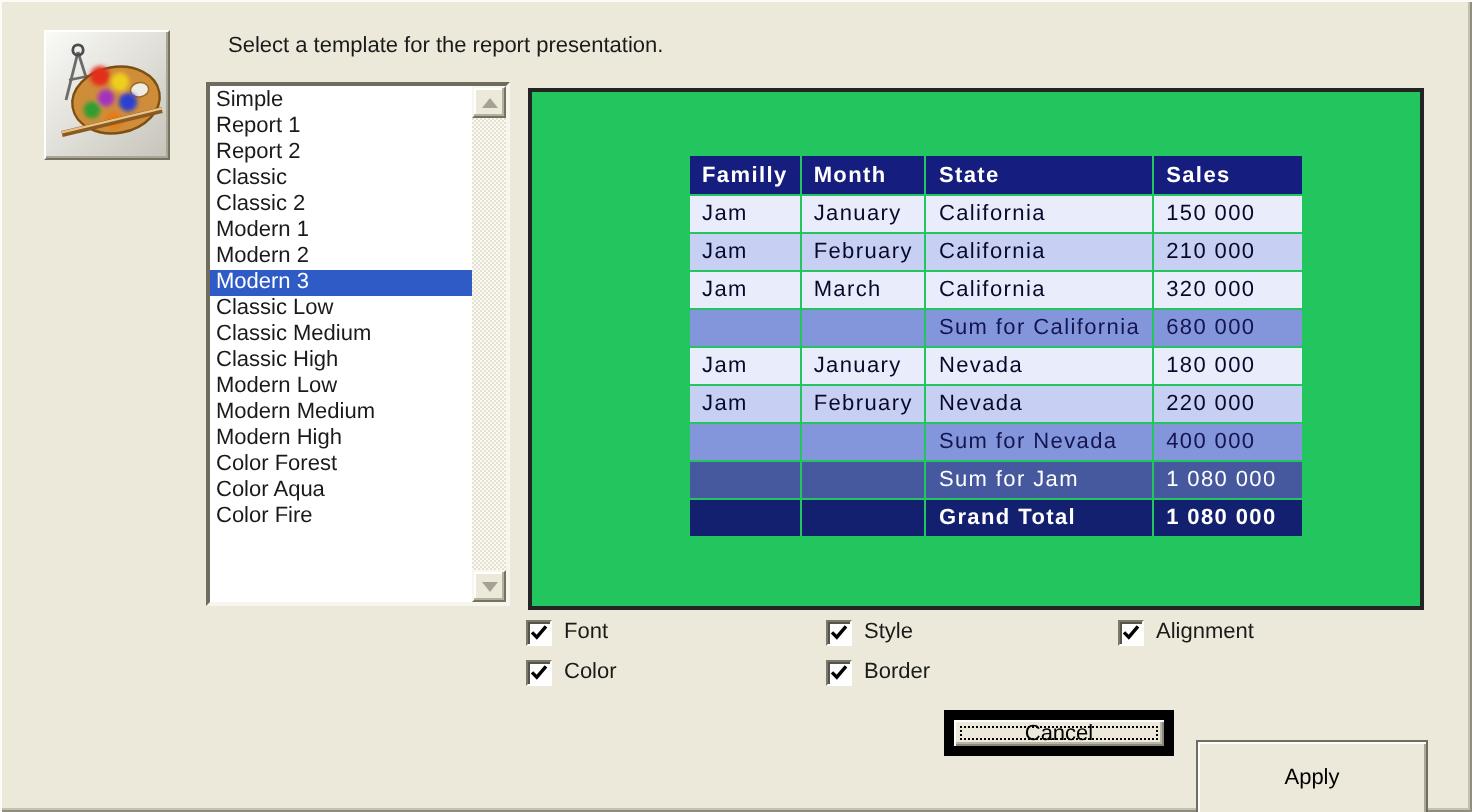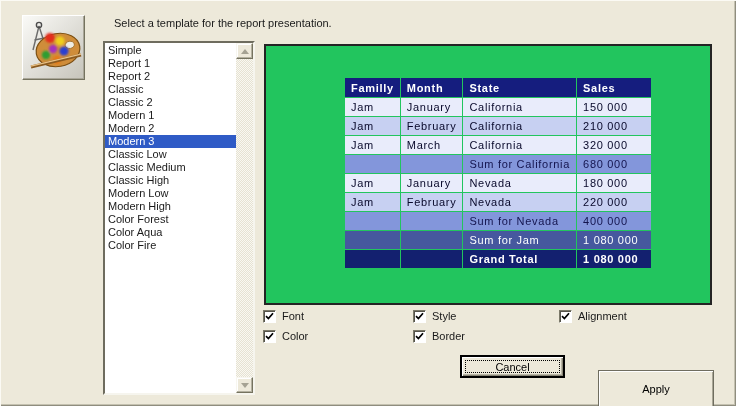--- a/index.html
+++ b/index.html
@@ -21,21 +21,21 @@
     border-color:#ffffff #75735f #75735f #ffffff;
     box-shadow: inset -1px -1px 0 #a9a698;
     display:flex; align-items:center; justify-content:center;
   }
 
   
   .instruction{ position:absolute; left:114px; top:17px; }
 
   
   .listbox{
-    position:absolute; left:103px; top:41px; width:152px; height:354px;
+    position:absolute; left:103px; top:41px; width:152px; height:262px;
     background:#ffffff;
     border:2px solid;
     border-color:#6e6c5e #f6f5ee #f6f5ee #6e6c5e;
   }
   .lb-items{ position:absolute; left:0; top:1px; right:17px; bottom:0; overflow:hidden; }
   .li{ height:13px; line-height:13px; padding-left:3px; white-space:nowrap; cursor:default; }
   .li.sel{ background:var(--sel); color:#fff; }
 
   
   .scrollbar{ position:absolute; top:0; right:0; width:17px; height:100%;
@@ -82,22 +82,22 @@
   
   .btn{ position:absolute; background:var(--dlg-bg); font-size:11px; color:#000;
     display:flex; align-items:center; justify-content:center; cursor:default; }
   .btn-apply{
     left:598px; top:356px; width:116px; height:38px;
     border:1px solid #6f6d5f;
     box-shadow: inset 1px 1px 0 #ffffff, inset -1px -1px 0 #aaa797;
     margin-top: 14px;
   }
   .btn-cancel{
-    left:460px; top:355px; width:105px; height:23px;
-    border:2px solid #000000;
+    left:472px; top:355px; width:115px; height:23px;
+    border:5px solid #000000;
     box-shadow: inset 1px 1px 0 #ffffff, inset -1px -1px 0 #8b8879, inset -2px -2px 0 #b9b6a6;
   }
   .focus-rect{ position:absolute; left:3px; top:3px; right:3px; bottom:3px;
     border:1px dotted #000; pointer-events:none; }
 </style>
 </head>
 <body>
 
 <div class="dialog">
 
@@ -144,20 +144,21 @@
         <div class="li">Report 2</div>
         <div class="li">Classic</div>
         <div class="li">Classic 2</div>
         <div class="li">Modern 1</div>
         <div class="li">Modern 2</div>
         <div class="li sel">Modern 3</div>
         <div class="li">Classic Low</div>
         <div class="li">Classic Medium</div>
         <div class="li">Classic High</div>
         <div class="li">Modern Low</div>
+        <div class="li">Modern Medium</div>
         <div class="li">Modern High</div>
         <div class="li">Color Forest</div>
         <div class="li">Color Aqua</div>
         <div class="li">Color Fire</div>
       </div>
     <div class="scrollbar">
       <div class="sb-btn up">
         <span class="arr up"></span>
       </div>
       <div class="sb-btn down">

